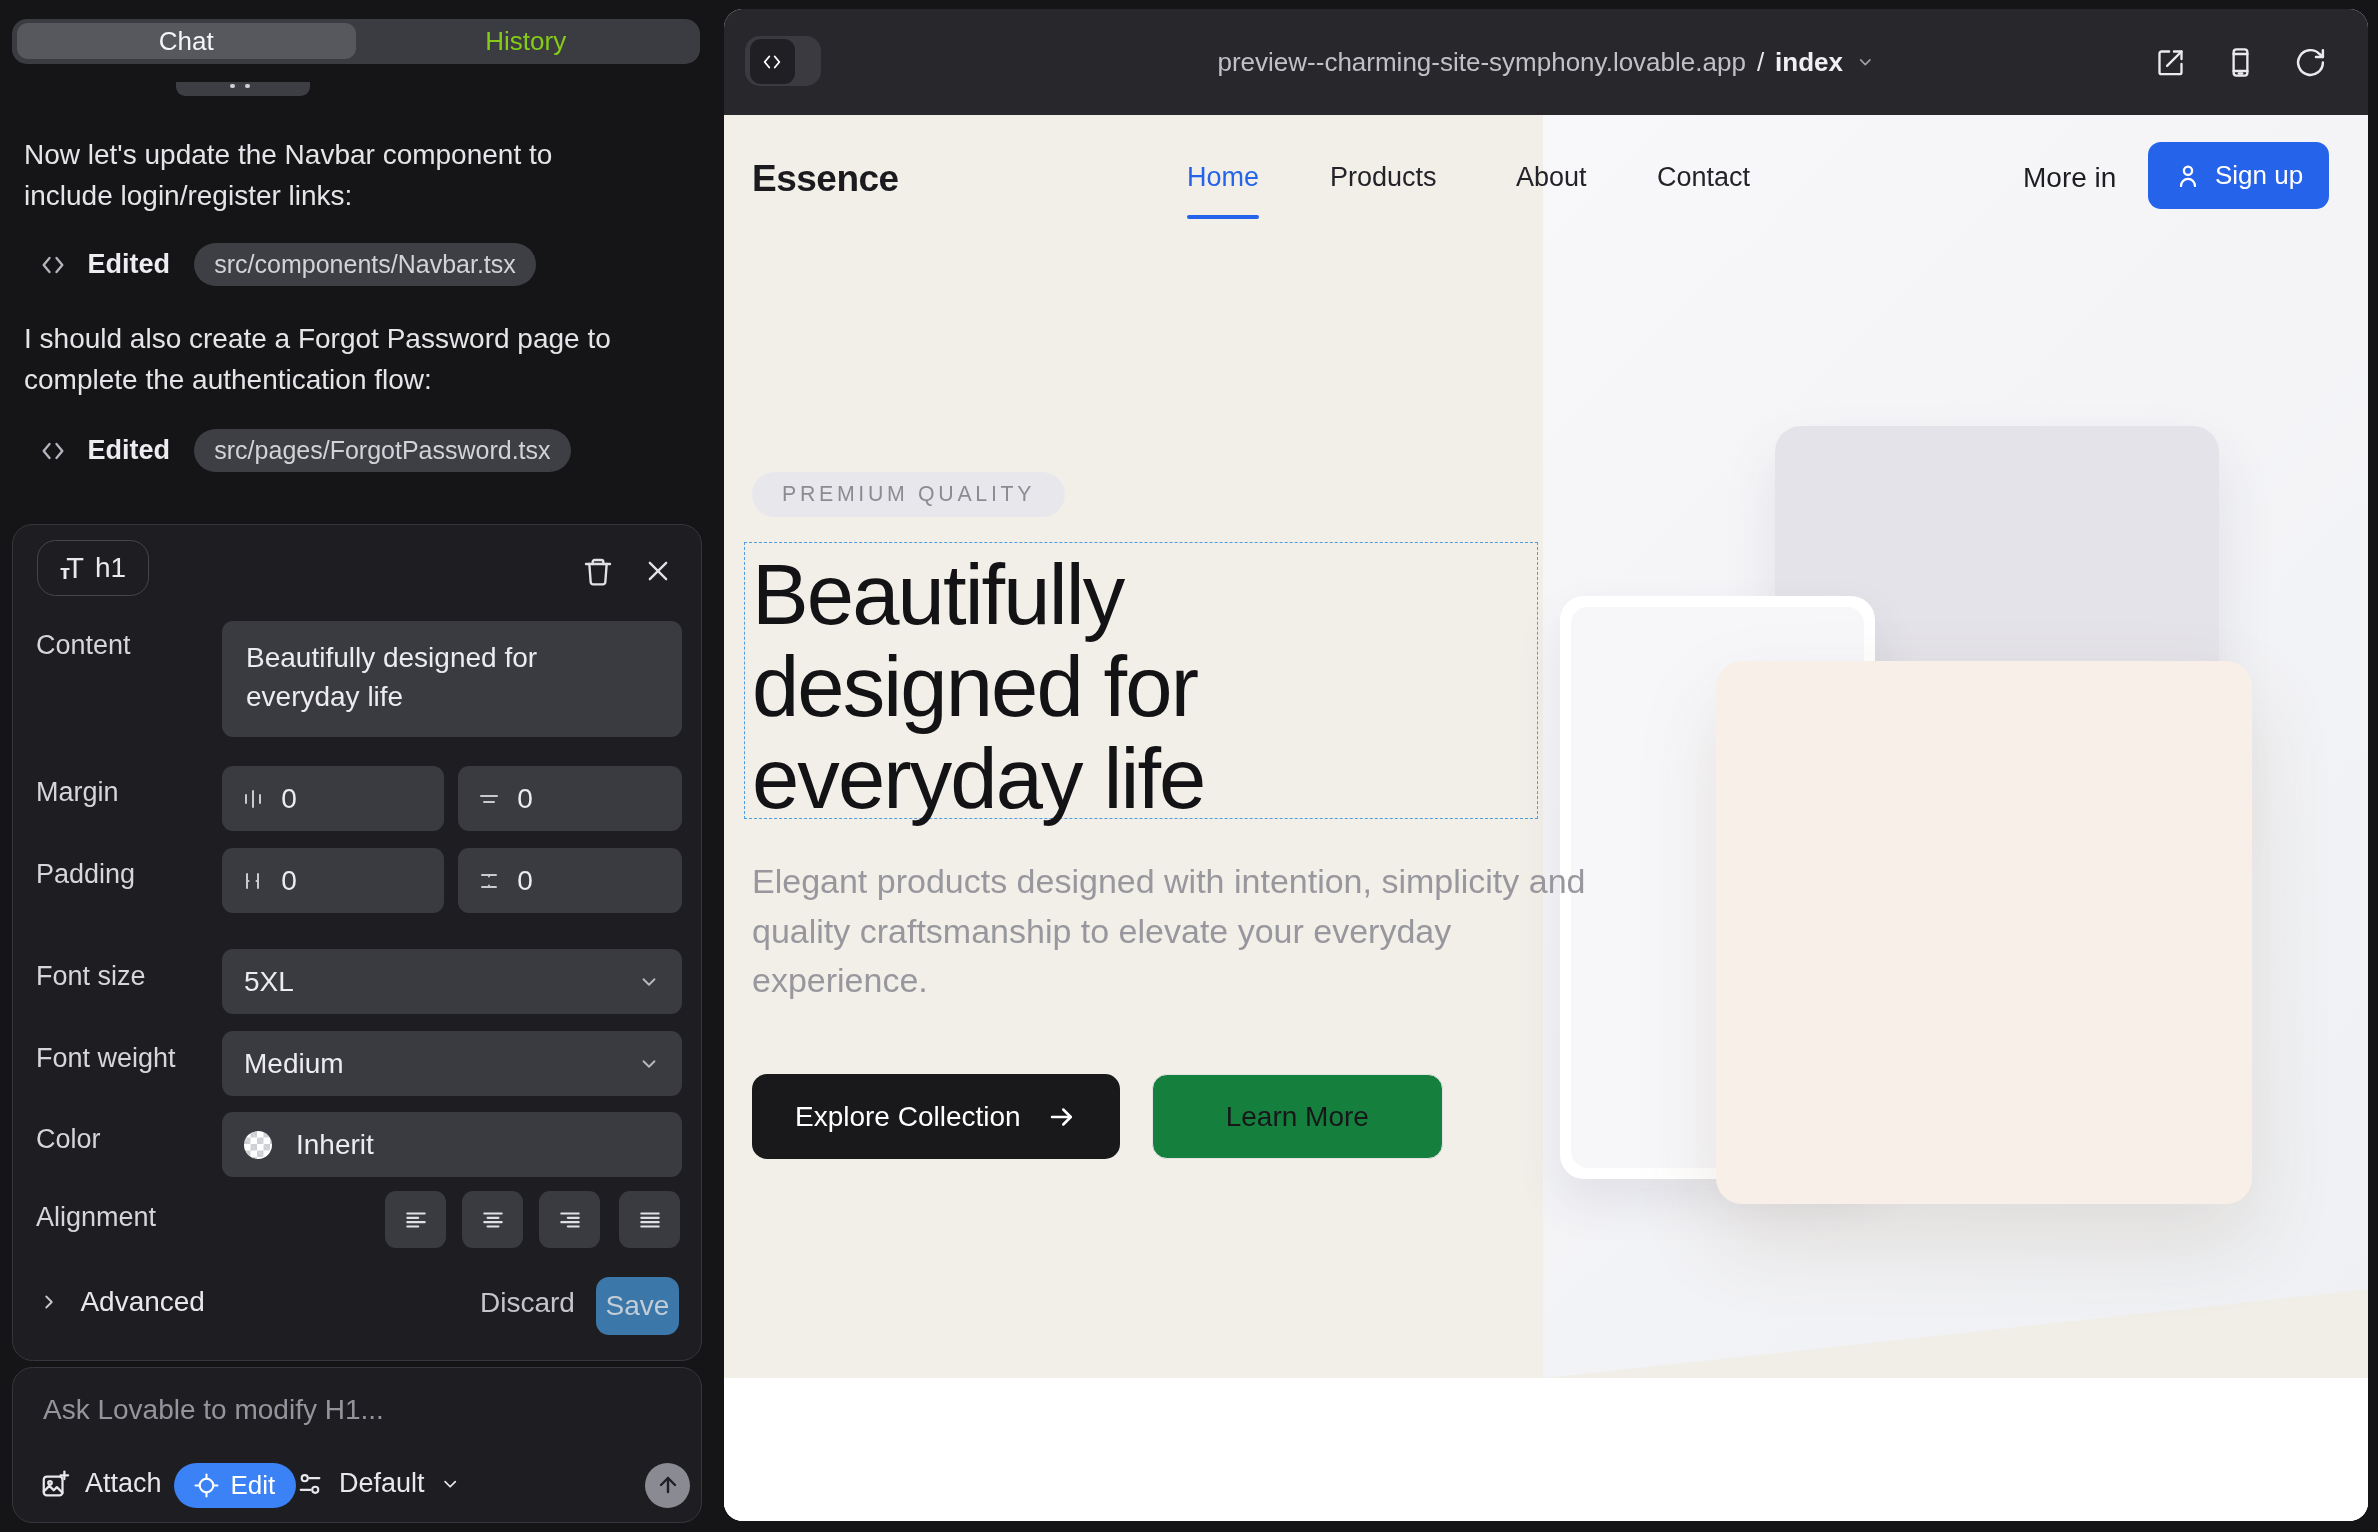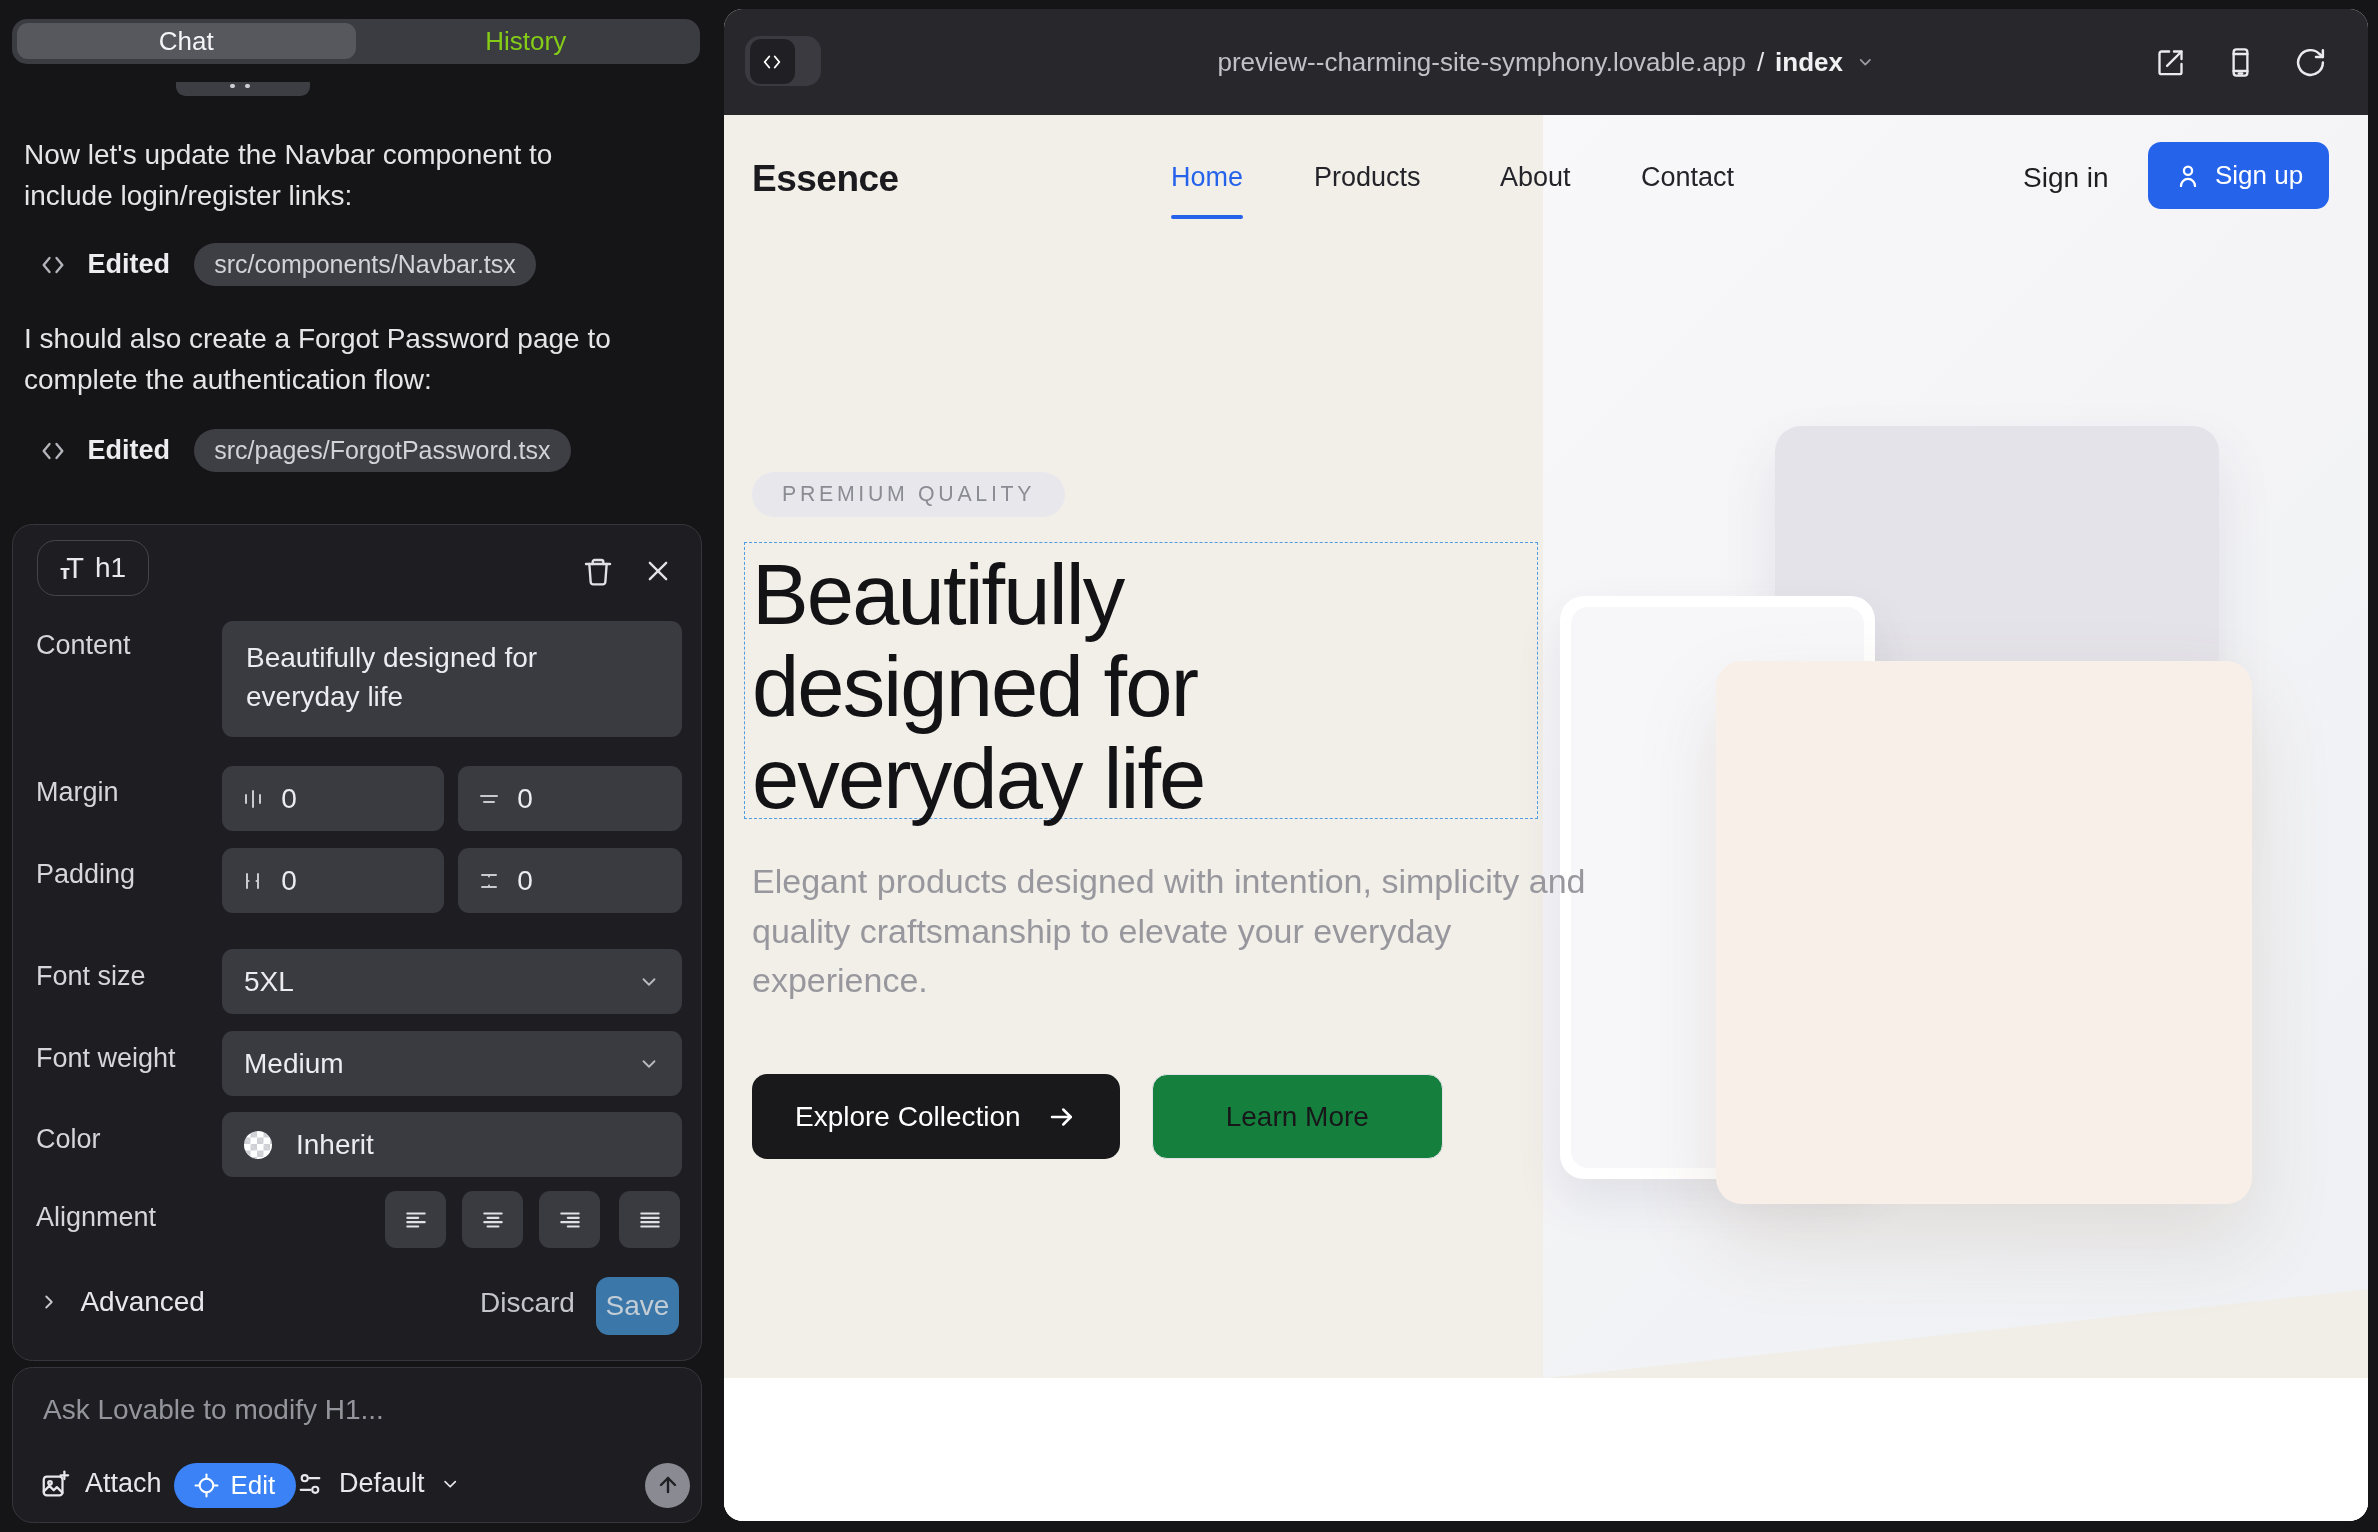--- a/index.html
+++ b/index.html
@@ -67,21 +67,21 @@
 
   
   .site { position:absolute; left:0; top:106px; width:100%; height:1406px; background:#ffffff; overflow:hidden; }
   .bg-cream { position:absolute; left:0; top:0; width:819px; height:1263px; background:#f2efe9; }
   .bg-gray { position:absolute; left:819px; right:0; top:0; height:1263px; background:linear-gradient(135deg,#f8f8fa 0%,#f4f4f7 45%,#eef0f3 100%); }
   .wedge { position:absolute; left:819px; right:0; top:1174px; height:89px; background:#f1eee8; clip-path:polygon(0 100%,100% 0,100% 100%); }
   .bottom-white { position:absolute; left:0; top:1263px; width:100%; height:143px; background:#ffffff; }
 
   .navbar { position:absolute; left:0; top:0; width:100%; height:135px; }
   .brand { position:absolute; left:28px; top:43px; font-size:37px; font-weight:700; letter-spacing:-0.5px; color:#1b1b1f; }
-  .nav-link { position:absolute; top:47px; font-size:27px; color:#232329; text-decoration:none; cursor:pointer; }
+  .nav-link { position:absolute; top:47px; font-size:27px; color:#232329; text-decoration:none; cursor:pointer;margin-left:16px; }
   .nav-link.active { color:#2563eb; }
   .nav-link.active::after { content:""; position:absolute; left:0; right:0; bottom:-26px; height:4.6px; background:#2563eb; border-radius:1.9px; }
   .signin { position:absolute; left:1299px; top:47px; font-size:28px; color:#1d1d22; cursor:pointer; }
   .signup { position:absolute; left:1424px; top:27px; width:181px; height:67px; background:#2563eb; border:none; border-radius:13px; color:#ffffff; font-size:26px; display:flex; align-items:center; justify-content:center; gap:13px; cursor:pointer; }
 
   .badge { position:absolute; left:28px; top:357px; height:45px; padding:0 30px; border-radius:927px; background:#e8e7ec; display:inline-flex; align-items:center; font-size:21.3px; letter-spacing:3.7px; color:#8b8b93; font-weight:500; }
   .sel-box { position:absolute; left:19.5px; top:427px; width:794px; height:277px; border:1.9px dashed #4f9ce1; }
   .hero-h1 { position:absolute; left:28px; top:434px; font-size:85px; line-height:92px; font-weight:500; letter-spacing:-1.9px; color:#131316; }
   .hero-p { position:absolute; left:28px; top:742px; width:835px; font-size:34px; line-height:1.45; color:#97979d; }
   .cta-row { position:absolute; left:28px; top:959px; display:flex; gap:32px; }
@@ -386,21 +386,21 @@
         <div class="inner"></div>
       </div>
     <div class="card card-cream"></div>
 
     <div class="navbar">
       <div class="brand">Essence</div>
       <a class="nav-link active" style="left:447px">Home</a>
       <a class="nav-link" style="left:590px">Products</a>
       <a class="nav-link" style="left:776px">About</a>
       <a class="nav-link" style="left:917px">Contact</a>
-      <span class="signin">Sign in</span>
+      <span class="signin">More in</span>
       <button class="signup">
         <svg width="28" height="28" viewBox="0 0 24 24" fill="none" stroke="currentColor" stroke-width="2" stroke-linecap="round" stroke-linejoin="round">
             <circle cx="12" cy="7.5" r="3.5"></circle>
             <path d="M6 20.5c0-3.3 2.7-6 6-6s6 2.7 6 6"></path>
           </svg>
         <span>Sign up</span>
       </button>
     </div>
 
     <div class="badge">PREMIUM QUALITY</div>

